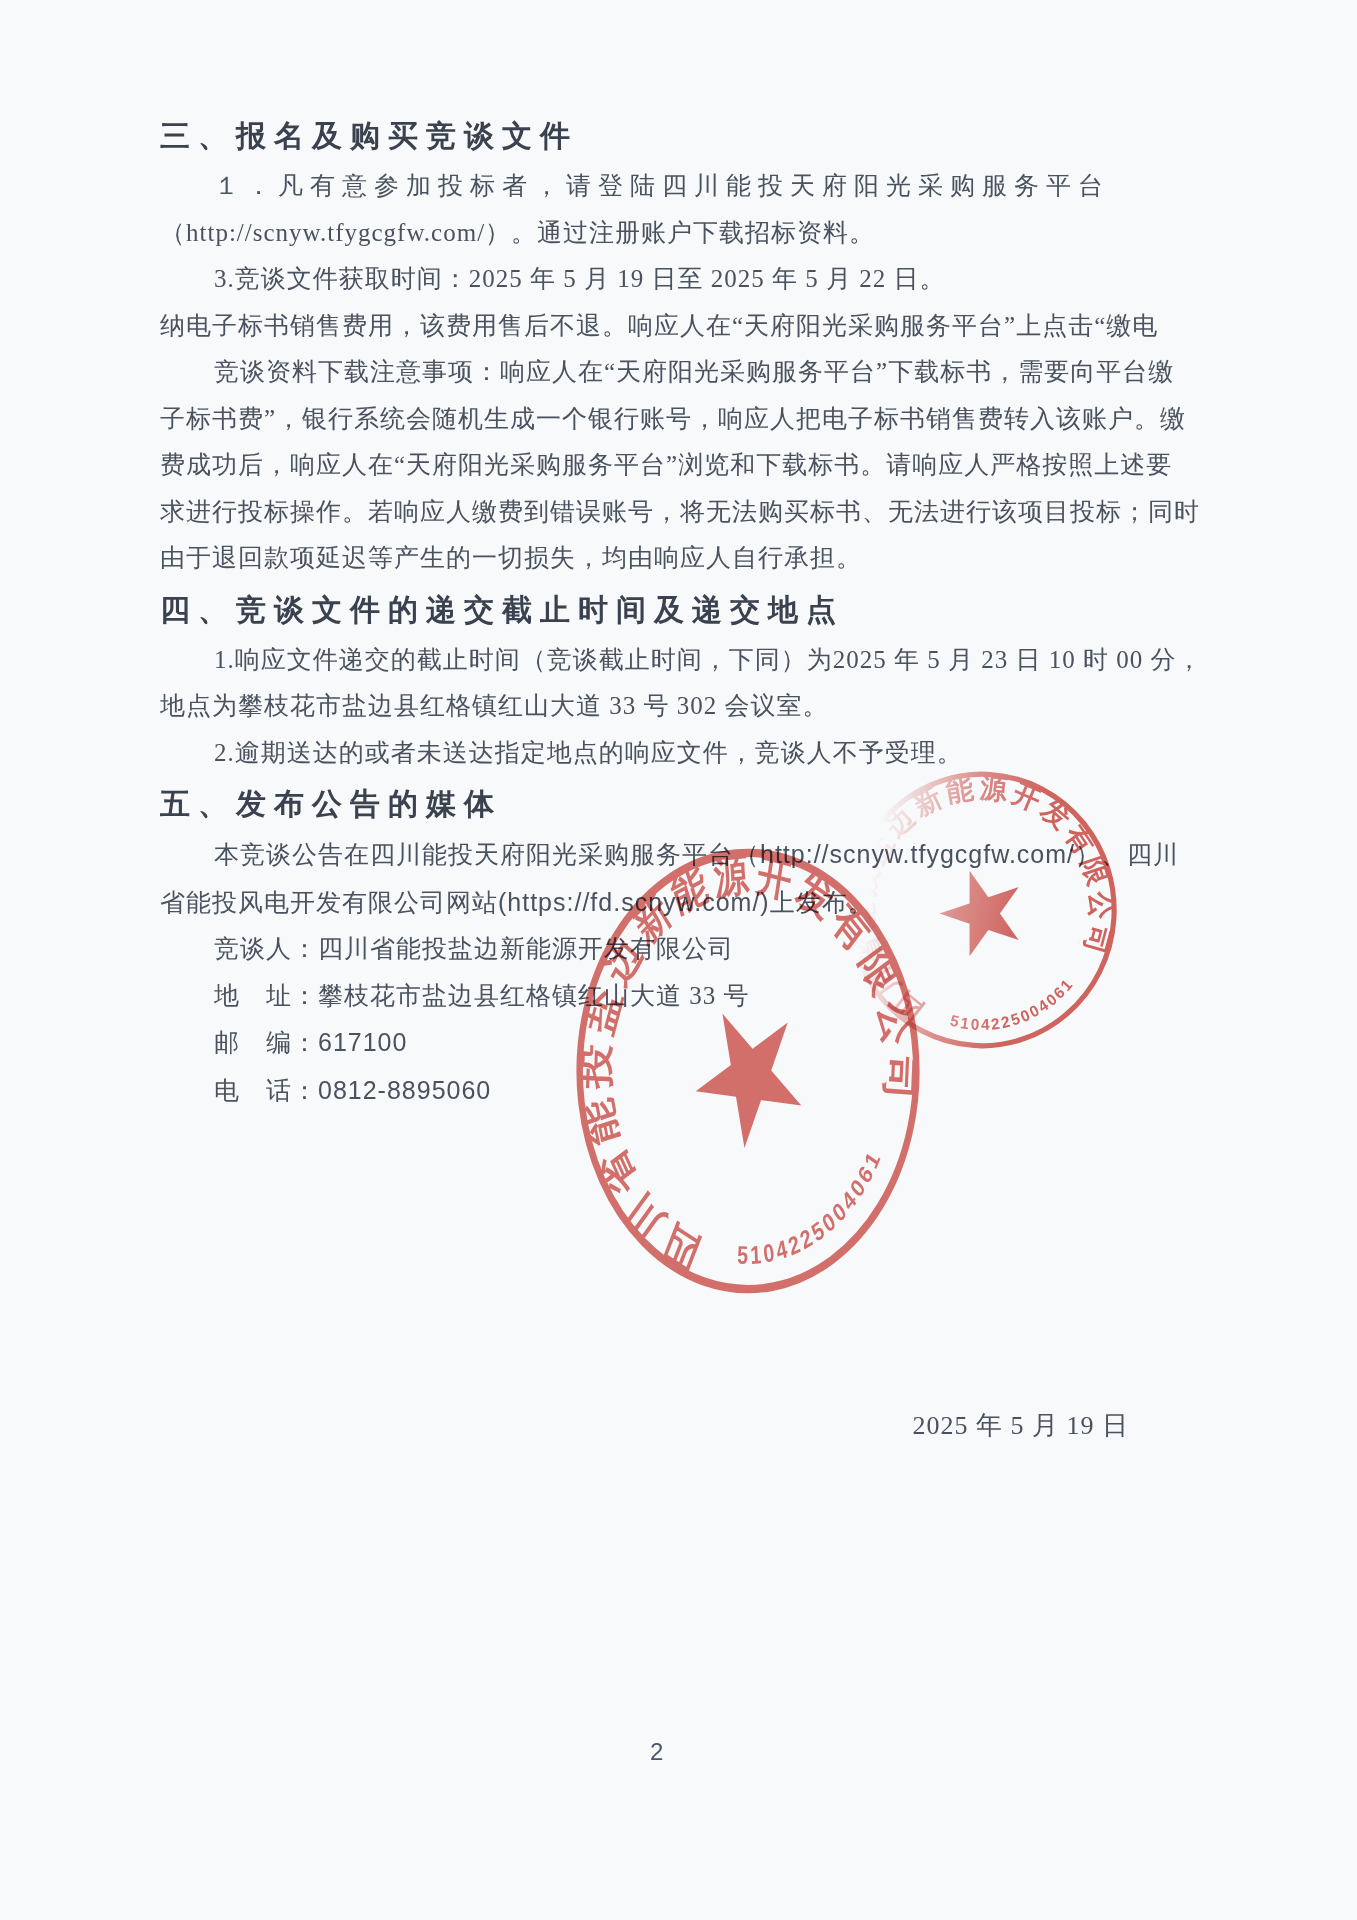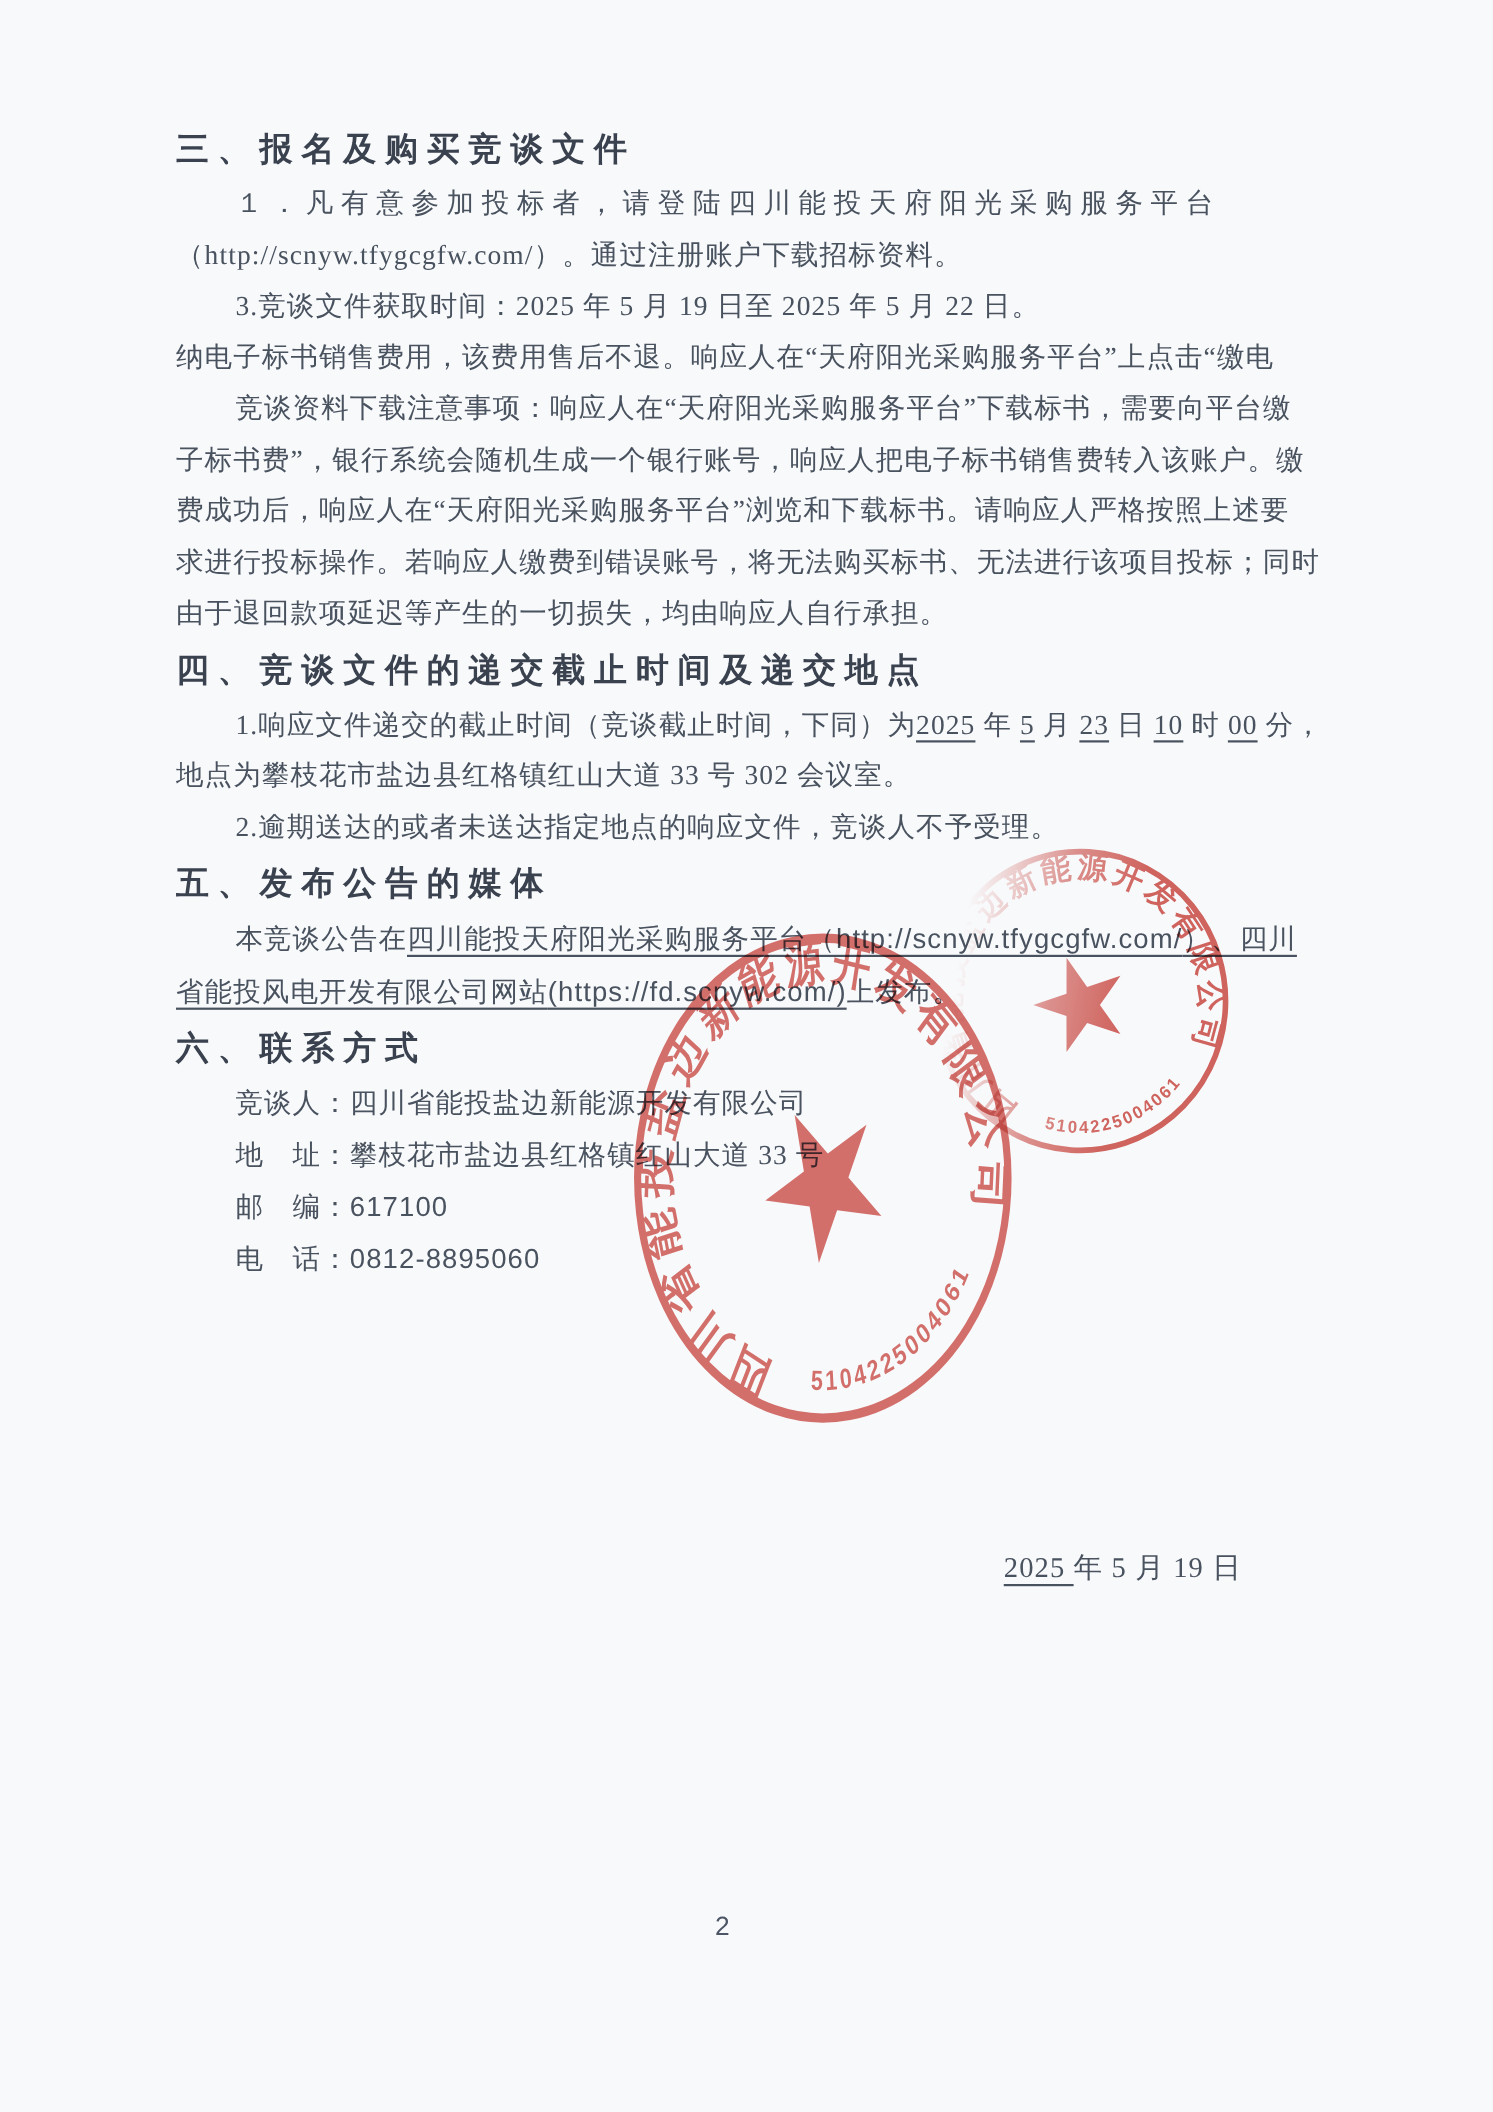--- a/index.html
+++ b/index.html
@@ -13,21 +13,21 @@
   .doc { position:absolute; left:160px; top:108px; width:968px; }
   .heading {
     font-family:"Liberation Sans", sans-serif;
     font-weight:bold; font-size:30px; line-height:47px;
     letter-spacing:8px; color:#3a424f; margin:4px 0;
     white-space:nowrap;
   }
   .line { font-size:25px; line-height:46.5px; white-space:nowrap; letter-spacing:1px; }
   .line.indent { padding-left:54px; }
   .line.spread { letter-spacing:7px; }
-  .u { text-decoration:underline; text-decoration-thickness:1.5px; text-underline-offset:6px; }
+  .u { text-decoration-thickness:1.5px; text-underline-offset:6px; }
   .sans { font-family:"Liberation Sans", sans-serif; }
   .date-line { position:absolute; top:1408px; right:228px; font-size:26px; letter-spacing:1px; white-space:nowrap; }
   .page-num { position:absolute; top:1738px; left:650px; font-size:24px; font-family:"Liberation Sans", sans-serif; color:#4d5666; }
   .stamp { position:absolute; color:#cf4f48; opacity:.8; mix-blend-mode:multiply; }
   .stamp-center { left:562px; top:830px; width:372px; height:482px; }
   .stamp-right {
     left:836px; top:760px; width:292px; height:300px; opacity:.88;
     -webkit-mask-image:linear-gradient(100deg, transparent 16%, rgba(0,0,0,.7) 42%, #000 62%);
     mask-image:linear-gradient(100deg, transparent 16%, rgba(0,0,0,.7) 42%, #000 62%);
   }
@@ -49,21 +49,20 @@
       <div class="line"><span>费成功后，响应人在“天府阳光采购服务平台”浏览和下载标书。请响应人严格按照上述要</span></div>
       <div class="line"><span>求进行投标操作。若响应人缴费到错误账号，将无法购买标书、无法进行该项目投标；同时</span></div>
       <div class="line"><span>由于退回款项延迟等产生的一切损失，均由响应人自行承担。</span></div>
       <div class="heading">四、竞谈文件的递交截止时间及递交地点</div>
       <div class="line indent"><span>1.响应文件递交的截止时间（竞谈截止时间，下同）为</span><span class="u">2025</span><span> 年 </span><span class="u">5</span><span> 月 </span><span class="u">23</span><span> 日 </span><span class="u">10</span><span> 时 </span><span class="u">00</span><span> 分，</span></div>
       <div class="line"><span>地点为攀枝花市盐边县红格镇红山大道 33 号 302 会议室。</span></div>
       <div class="line indent"><span>2.逾期送达的或者未送达指定地点的响应文件，竞谈人不予受理。</span></div>
       <div class="heading">五、发布公告的媒体</div>
       <div class="line indent"><span>本竞谈公告在</span><span class="u">四川能投天府阳光采购服务平台（</span><span class="u sans">http://scnyw.tfygcgfw.com/</span><span class="u">）、四川</span></div>
       <div class="line"><span class="u">省能投风电开发有限公司网站</span><span class="u sans">(https://fd.scnyw.com/)</span><span>上发布。</span></div>
-      <div class="heading">六、联系方式</div>
       <div class="line indent"><span>竞谈人：四川省能投盐边新能源开发有限公司</span></div>
       <div class="line indent"><span>地　址：攀枝花市盐边县红格镇红山大道 33 号</span></div>
       <div class="line indent"><span>邮　编：</span><span class="sans">617100</span></div>
       <div class="line indent"><span>电　话：</span><span class="sans">0812-8895060</span></div>
     </div>
 
   <svg class="stamp stamp-center" viewBox="0 0 400 400" preserveAspectRatio="none" aria-hidden="true">
     <g transform="rotate(-30 200 200)">
       <circle cx="200" cy="200" r="181" fill="none" stroke="currentColor" stroke-width="7"></circle>
       <polygon fill="currentColor" points="200,145 213.5,186.4 257.1,186.5 221.9,212.1 235.3,253.5 200,228 164.7,253.5 178.1,212.1 142.9,186.5 186.5,186.4"></polygon>

